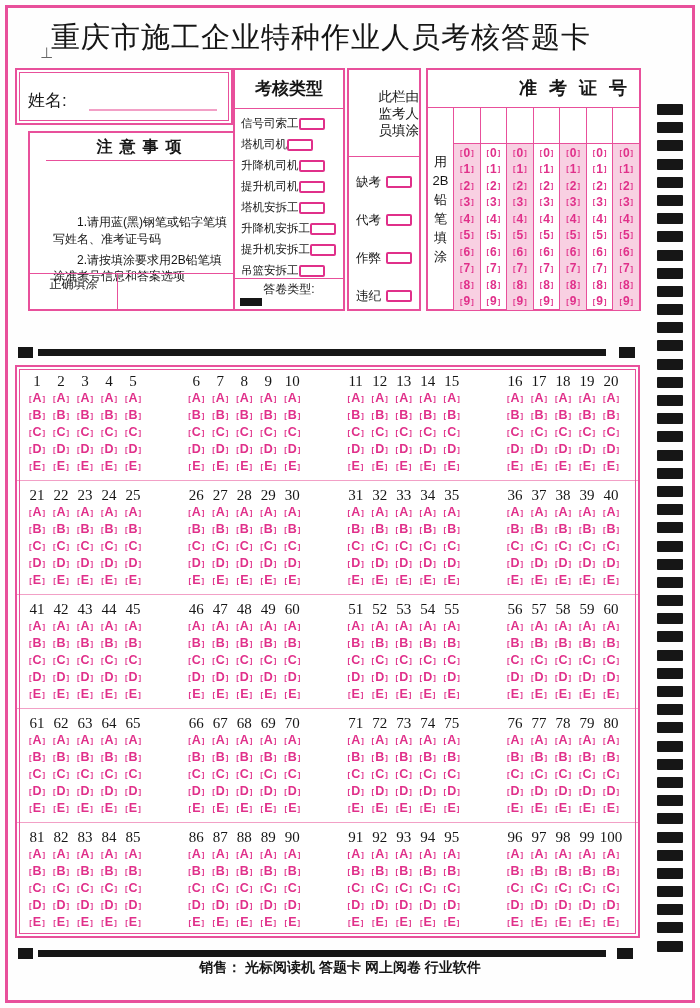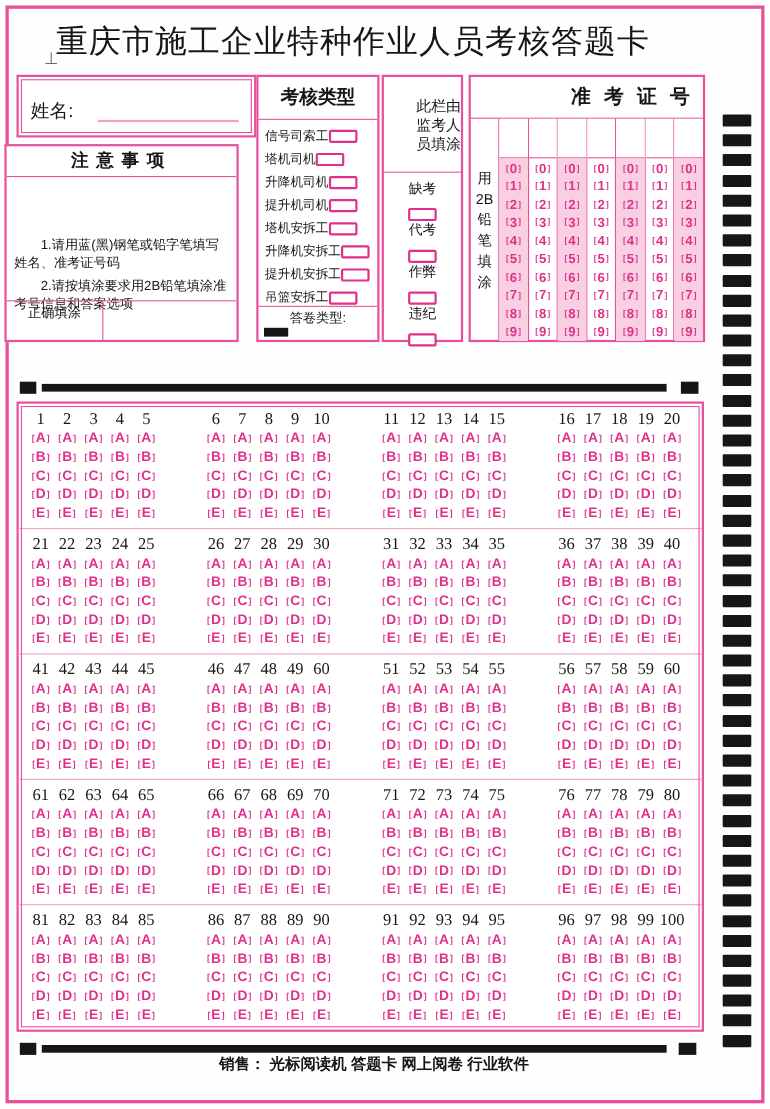--- a/index.html
+++ b/index.html
@@ -18,21 +18,21 @@
   .corner-mark{position:absolute;left:40px;top:44px;font-size:15px;color:#666;}
 
   
   .box{position:absolute;border:2px solid var(--pb);background:#fff;box-sizing:border-box;}
   .dbl::after{content:"";position:absolute;inset:2px;border:1px solid var(--pb);pointer-events:none;}
 
   .name-box{left:15px;top:68px;width:218px;height:57px;}
   .name-label{position:absolute;left:11px;bottom:11px;font-size:17px;}
   .name-line{position:absolute;left:72px;right:14px;bottom:12px;height:0;border-bottom:2px solid var(--pbl);}
 
-  .notes-box{left:4px;top:131px;width:213px;height:180px;}
+  .notes-box{left:28px;top:131px;width:213px;height:180px;padding-left:16px;}
   .notes-title{height:27px;line-height:27px;text-align:center;font-size:16px;font-weight:700;
                letter-spacing:7px;border-bottom:1px solid var(--pb);}
   .notes-body{padding:5px 7px 0 7px;font-size:12px;line-height:1.4;margin-top:48px;}
   .notes-body p{margin:0 0 4px 0;text-indent:2em;}
   .fill-row{position:absolute;left:0;right:0;bottom:0;height:35px;border-top:1px solid var(--pb);display:flex;}
   .fill-correct{width:87px;border-right:1px solid var(--pb);padding:2px 0 0 0;}
   .fill-correct .lbl,.fill-wrong .lbl{font-size:12px;text-align:center;display:block;}
   .black-chip{width:26px;height:8px;background:var(--ink);margin:3px 0 0 8px;}
   .fill-wrong{flex:1;padding:2px 0 0 0;}
   .wrong-examples{display:flex;justify-content:space-around;padding:2px 6px 0 6px;}
@@ -47,21 +47,21 @@
   .job-row{display:flex;justify-content:flex-start;align-items:center;height:21px;}
   .job-label{font-size:11.5px;white-space:nowrap;}
   .paper-type{position:absolute;left:0;right:0;bottom:0;height:30px;border-top:1px solid var(--pb);}
   .paper-type-label{font-size:12px;text-align:center;display:block;margin-top:2px;}
   .paper-chip{position:absolute;left:5px;bottom:3px;width:22px;height:8px;background:var(--ink);}
 
   .invig-box{left:347px;top:68px;width:74px;height:243px;}
   .invig-head{padding-top:18px;height:68px;border-bottom:1px solid var(--pb);text-align:right;padding-left:16px;}
   .invig-head div{font-size:13.5px;line-height:17px;}
   .invig-items{padding-top:6px;}
-  .inv-row{display:flex;justify-content:space-between;align-items:center;height:38px;padding:0 7px;flex-direction:column;}
+  .inv-row{display:flex;justify-content:space-between;align-items:center;height:38px;padding:0 7px;}
   .inv-label{font-size:12.5px;}
 
   .adm-box{left:426px;top:68px;width:215px;height:243px;}
   .adm-title{height:37px;line-height:37px;text-align:right;font-size:18px;font-weight:700;
              letter-spacing:12px;text-indent:12px;border-bottom:1px solid var(--pb);}
   .adm-body{display:flex;height:202px;}
   .adm-side{width:25px;border-right:1px solid var(--pb);display:flex;flex-direction:column;
             justify-content:center;align-items:center;gap:5px;}
   .vchar{font-size:13px;line-height:14px;}
   .adm-cols{flex:1;display:flex;}

